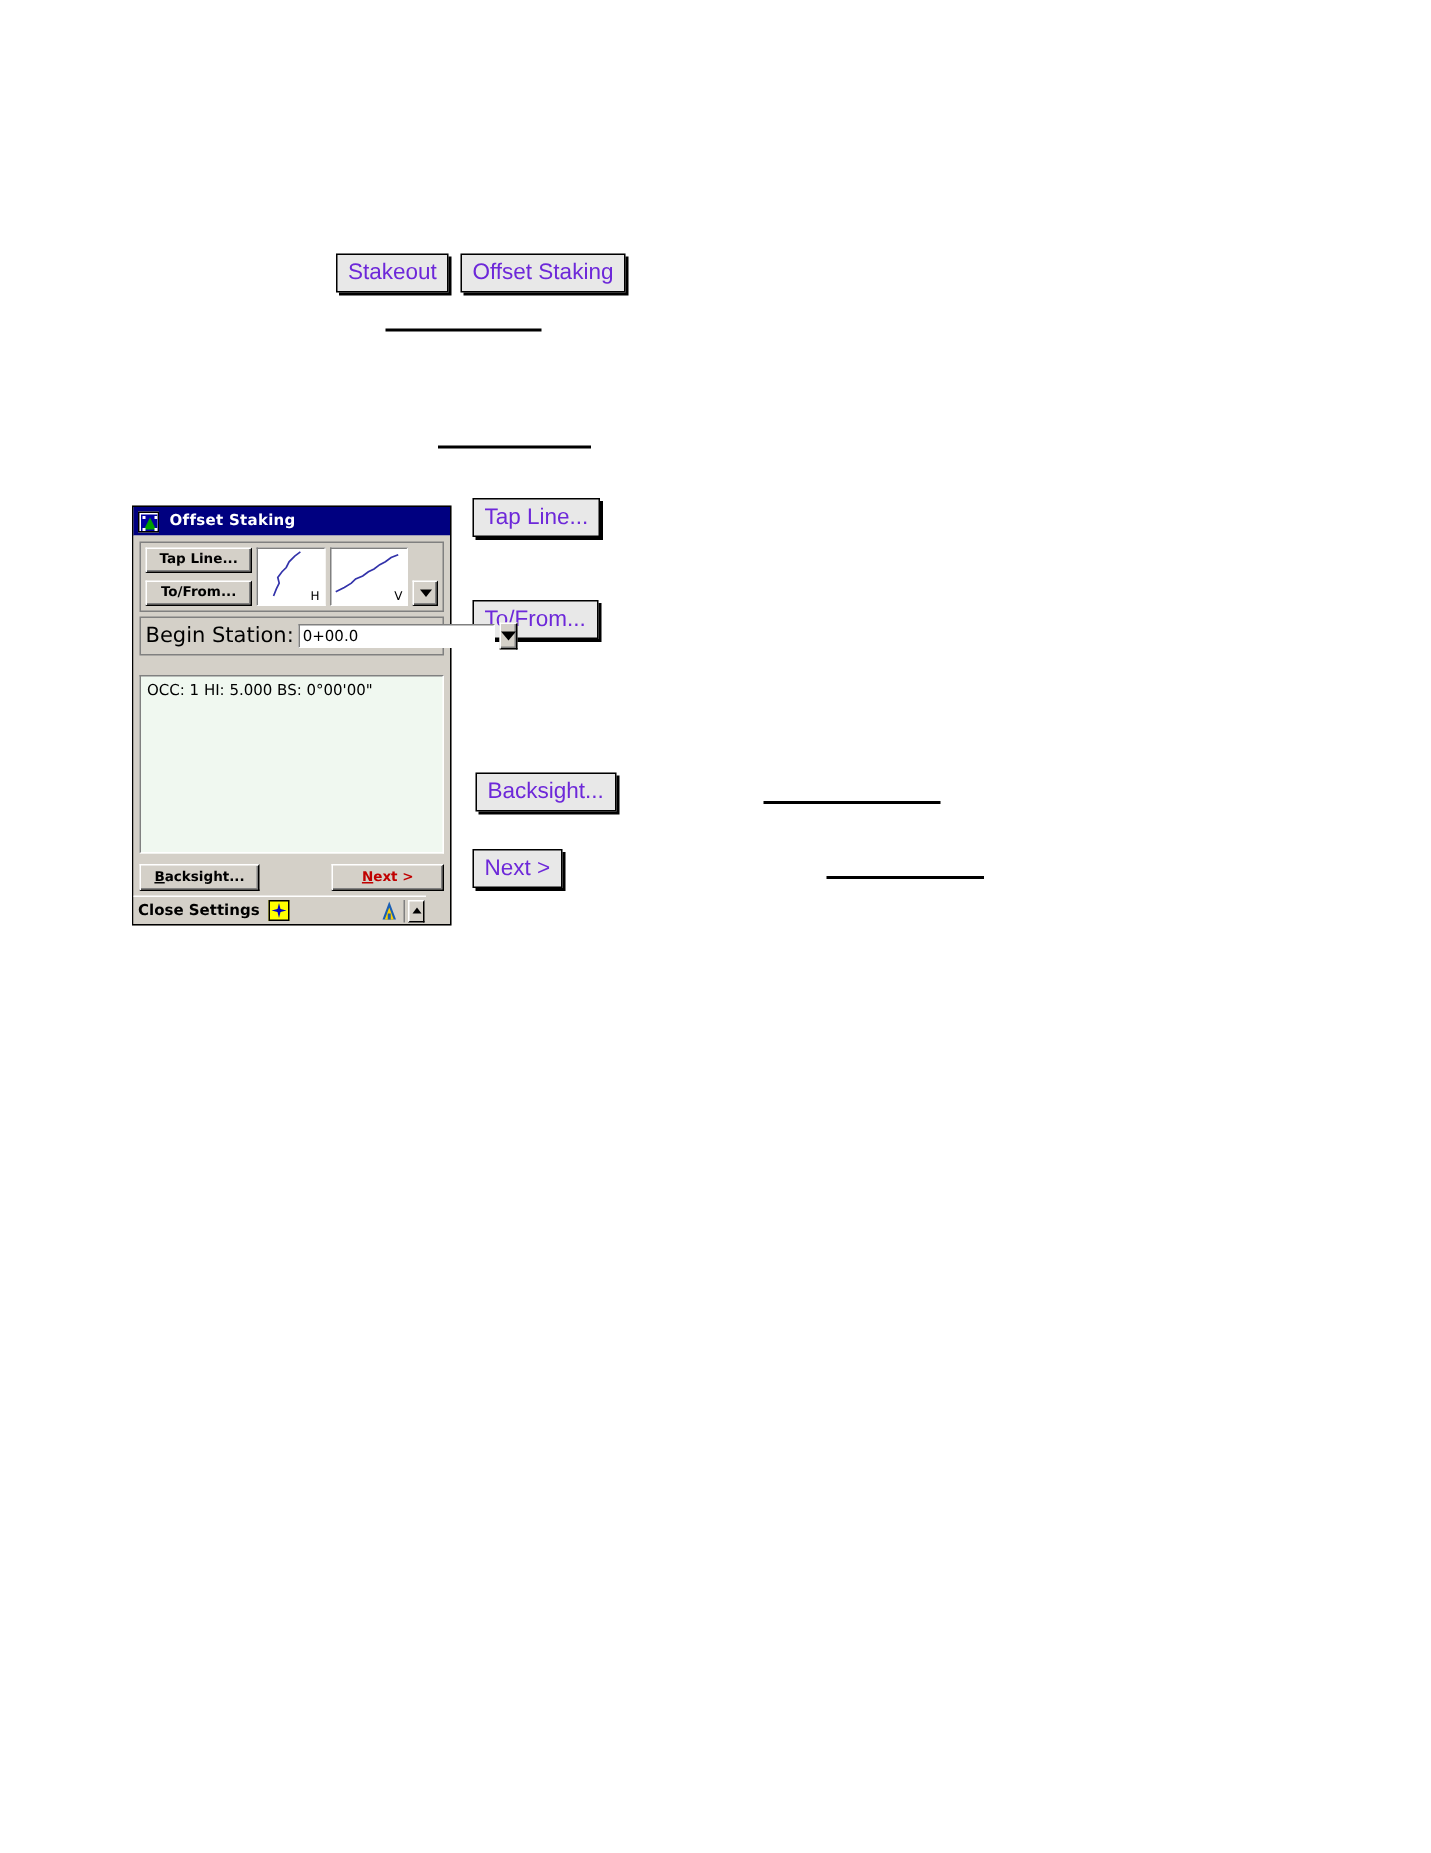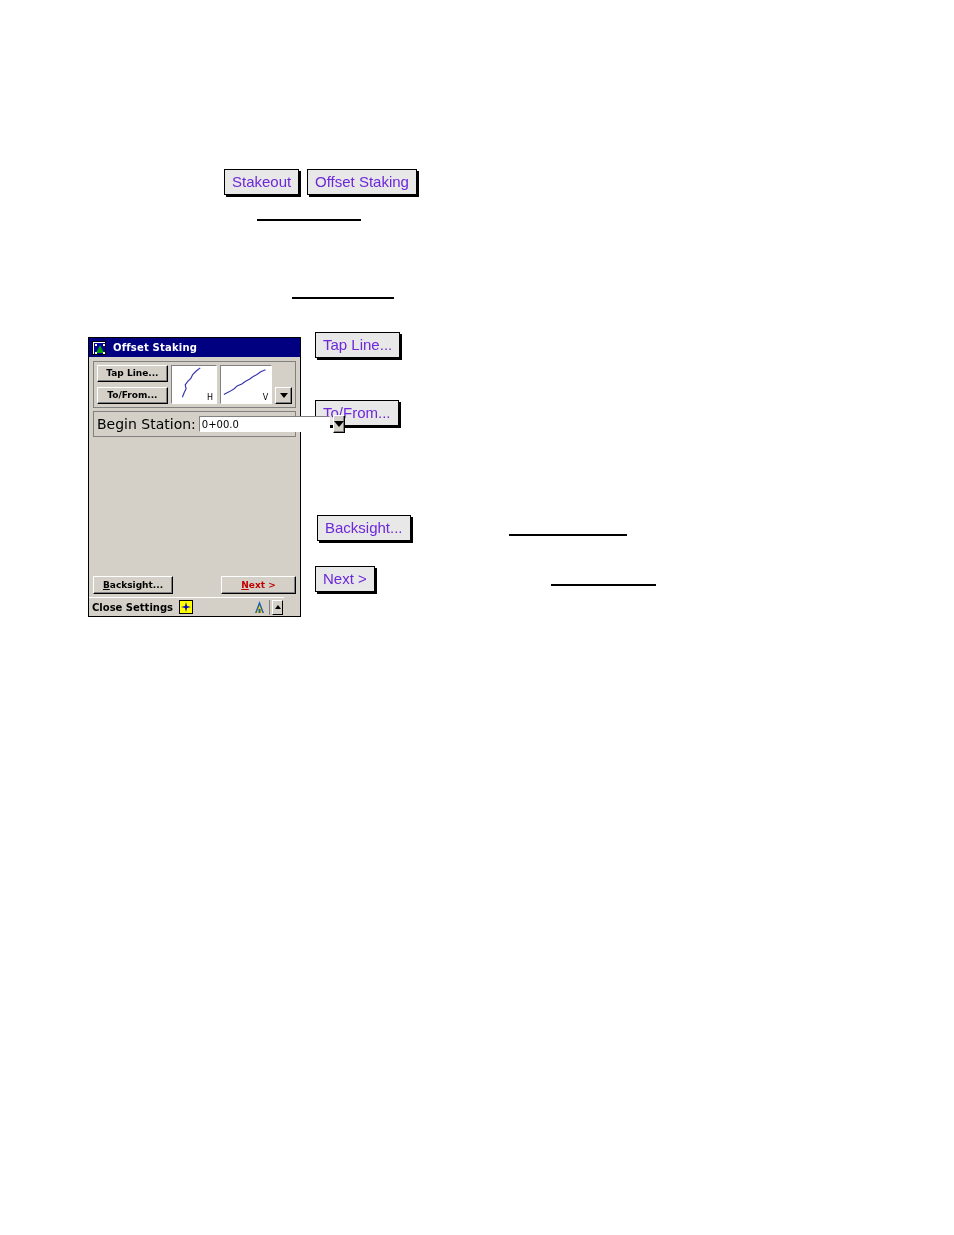--- a/index.html
+++ b/index.html
@@ -405,20 +405,23 @@
     </div>
 
     <div id="stationpanel">
       <span id="station-label">Begin Station:</span>
       <input id="station-input" type="text" value="0+00.0" style="">
       <div class="dropbtn" id="station-drop">
         <span class="caret"></span>
       </div>
     </div>
 
+    <div id="statusarea">
+      <div id="status-text">OCC: 1  HI: 5.000  BS: 0°00'00"</div>
+    </div>
 
     <div id="buttonrow">
       <button class="w95btn" id="backsight-btn">
         <span class="uline">B</span><span>acksight...</span>
       </button>
       <button class="w95btn" id="next-btn">
         <span class="uline">N</span><span>ext &gt;</span>
       </button>
     </div>
   </div>

